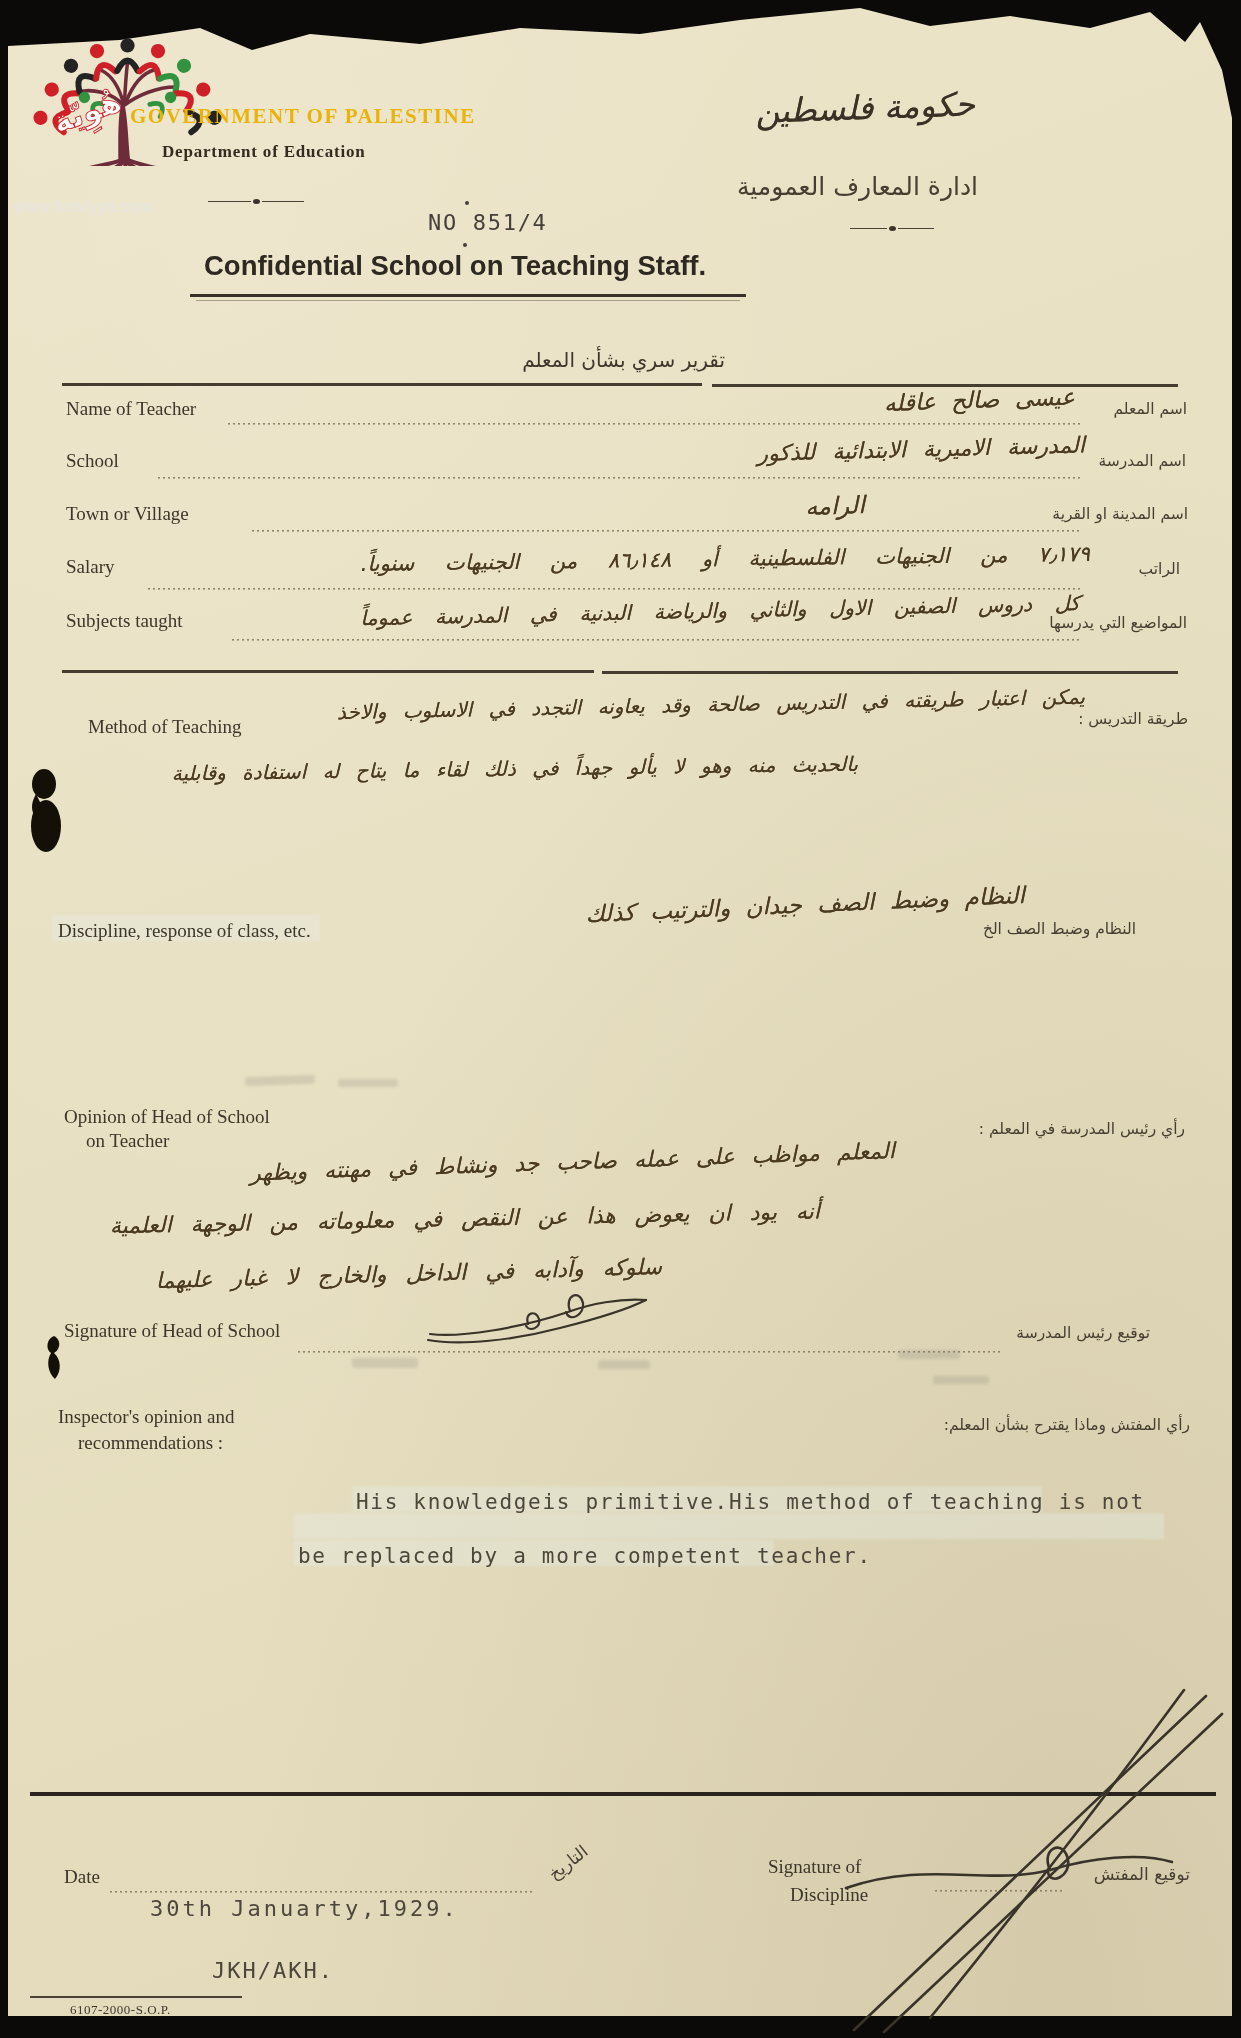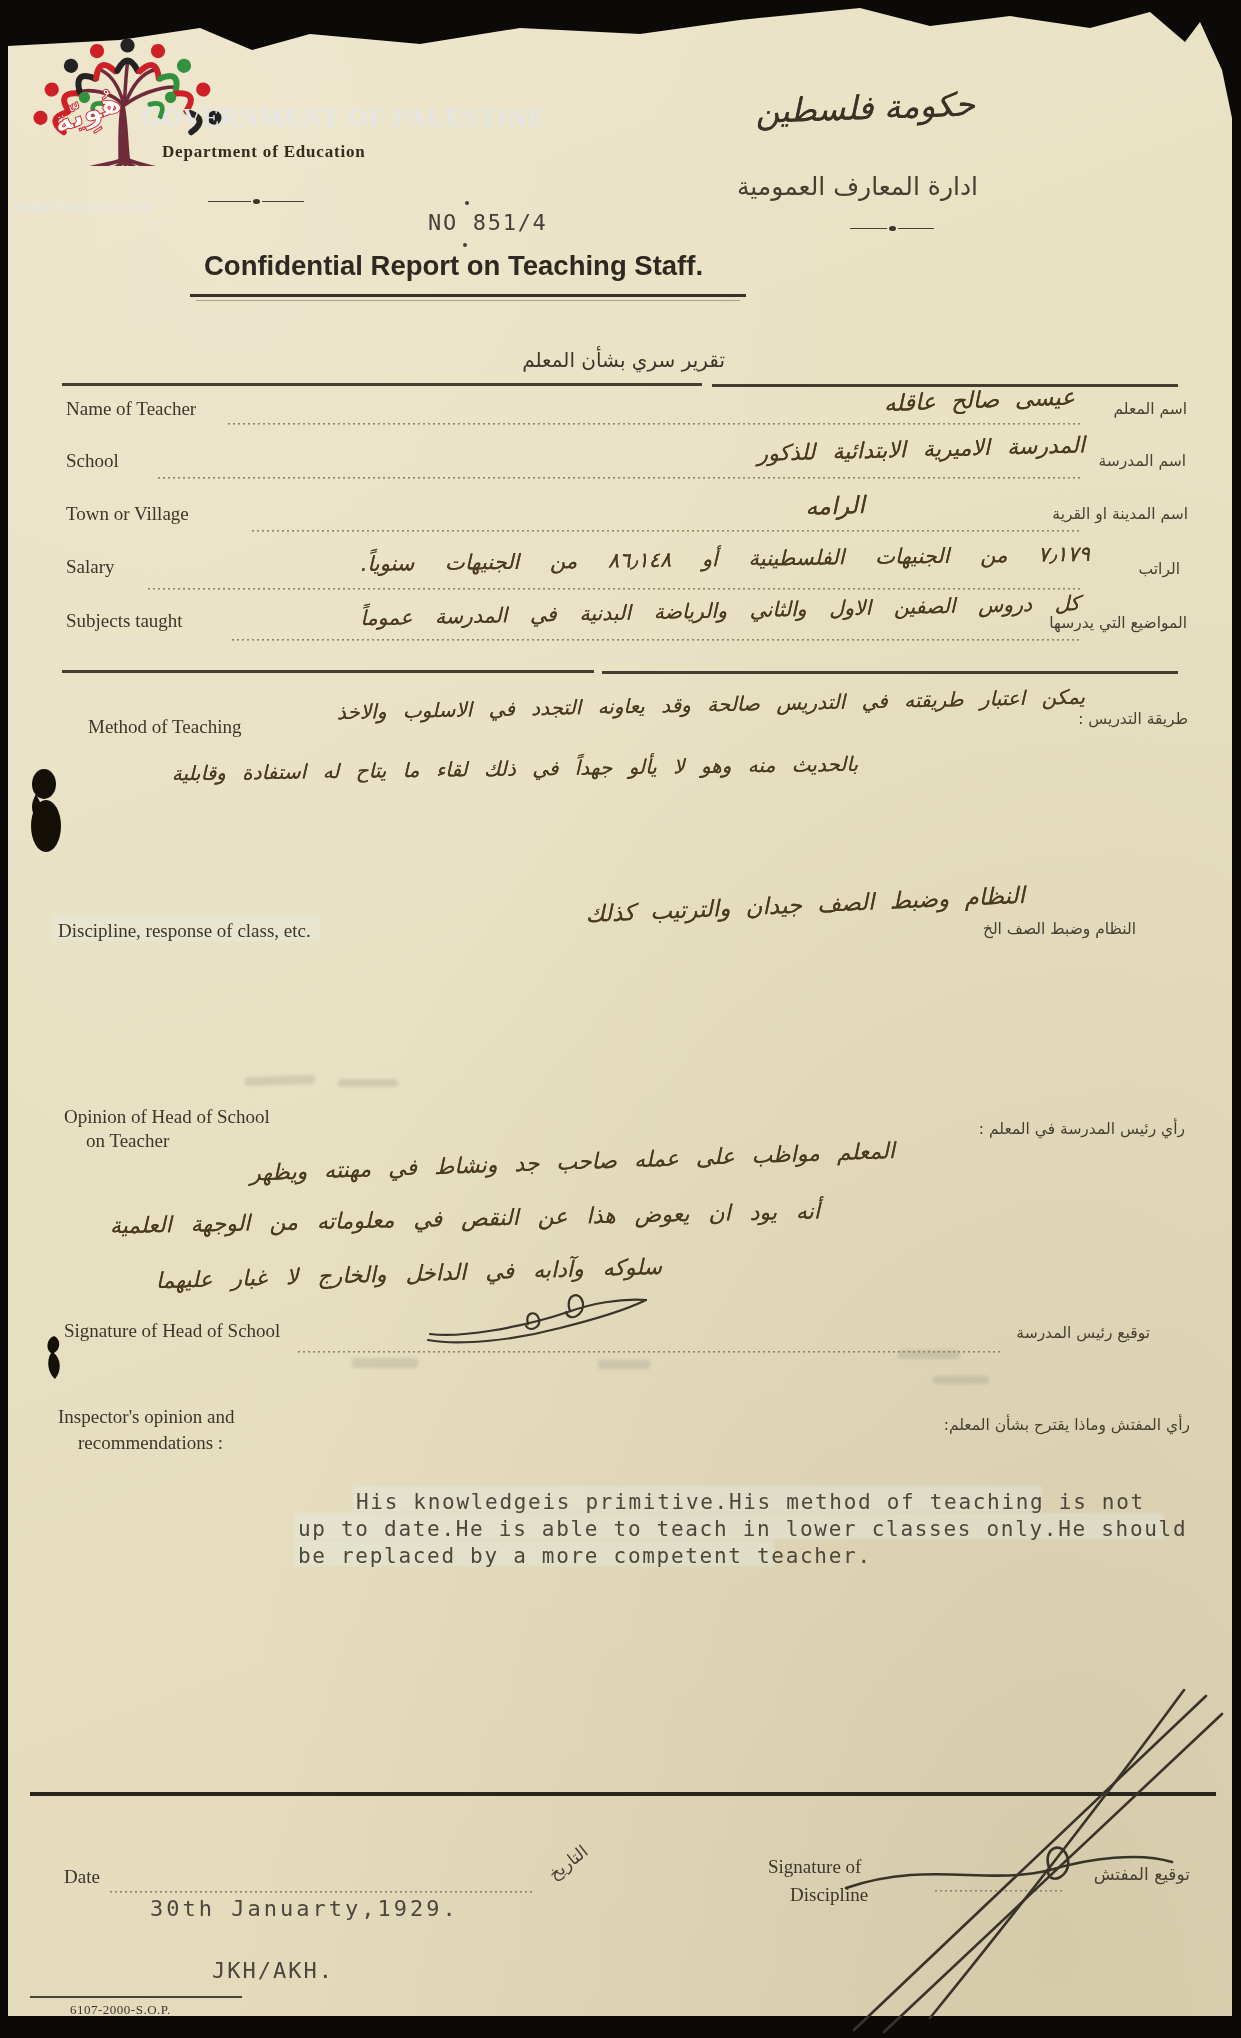--- a/index.html
+++ b/index.html
@@ -103,41 +103,41 @@
               <circle cx="0" cy="-9" r="7" fill="#33923f" stroke="none"></circle>
               <path d="M-10,16 Q0,-4 10,16" stroke="#33923f"></path>
             </g>
         </g>
         <text x="36" y="118" font-family="DejaVu Sans, sans-serif" font-size="30" font-weight="bold" fill="#ffffff" stroke="#cf2027" stroke-width="0.9" transform="rotate(-20 36 118)">هُوِيّة</text>
       </g>
     </svg>
   </div>
   <div class="abs" style="left:14px;top:198px;font-family:'Liberation Sans',sans-serif;font-size:16px;color:#e5e5e5;letter-spacing:0.5px;">www.howiyya.com</div>
 
-  <div class="abs" style="left:141px;top:104px;font-size:25px;font-weight:bold;letter-spacing:1.5px;color:#e5e5e5;">GOVERNMENT OF PALESTINE</div>
+  <div class="abs" style="left:130px;top:104px;font-size:21px;font-weight:bold;letter-spacing:1.5px;color:#eab308;">GOVERNMENT OF PALESTINE</div>
   <div class="abs" style="left:162px;top:142px;font-size:17px;font-weight:bold;letter-spacing:0.8px;color:#352c1f;">Department of Education</div>
   <div class="divider" style="left:208px;top:199px;width:96px;">
     <div class="ln"></div>
       <div class="dt"></div>
       <div class="ln"></div>
   </div>
 
   <div class="abs hand" style="left:765px;top:88px;width:210px;font-size:33px;text-align:center;color:#3a3127;transform:rotate(-2deg);">حكومة فلسطين</div>
   <div class="abs lblar" style="left:783px;top:172px;width:195px;font-size:25px;text-align:center;">ادارة المعارف العمومية</div>
   <div class="divider" style="left:850px;top:226px;width:84px;">
     <div class="ln"></div>
       <div class="dt"></div>
       <div class="ln"></div>
   </div>
 
   <div class="abs type" style="left:428px;top:210px;font-size:22px;color:#45403a;">NO 851/4</div>
   <div class="abs" style="left:465px;top:201px;width:4px;height:4px;background:#45403a;border-radius:50%;"></div>
   <div class="abs" style="left:463px;top:243px;width:4px;height:4px;background:#45403a;border-radius:50%;"></div>
 
-  <div class="abs" style="left:204px;top:250px;font-family:'Liberation Sans',sans-serif;font-size:27.5px;font-weight:800;color:#2d2820;">Confidential Report on Teaching Staff.</div>
+  <div class="abs" style="left:204px;top:250px;font-family:'Liberation Sans',sans-serif;font-size:27.5px;font-weight:800;color:#2d2820;">Confidential School on Teaching Staff.</div>
   <div class="rule" style="left:190px;top:294px;width:556px;height:3px;background:#38312a;"></div>
   <div class="rule" style="left:196px;top:300px;width:544px;height:1px;background:#7b7257;opacity:0.6;"></div>
   <div class="abs lblar" style="left:540px;top:326px;width:185px;font-size:20px;text-align:center;color:#3e362b;margin-top:22px;">تقرير سري بشأن المعلم</div>
 
   <div class="rule" style="left:62px;top:383px;width:640px;height:2.5px;"></div>
   <div class="rule" style="left:712px;top:384px;width:466px;height:2.5px;"></div>
 
   <div class="abs lblen" style="left:66px;top:398px;">Name of Teacher</div>
   <div class="dotline" style="left:228px;top:423px;width:852px;"></div>
   <div class="abs hand" style="left:815px;top:388px;width:260px;font-size:23px;text-align:right;word-spacing:8px;transform:rotate(-2deg);">عيسى صالح عاقله</div>
@@ -217,21 +217,20 @@
   <div class="smudge" style="left:933px;top:1376px;width:56px;height:8px;"></div>
 
   <div class="abs lblen" style="left:58px;top:1406px;">Inspector's opinion and</div>
   <div class="abs lblen" style="left:78px;top:1432px;">recommendations :</div>
   <div class="abs lblar" style="left:928px;top:1416px;width:262px;">رأي المفتش وماذا يقترح بشأن المعلم:</div>
 
   <div class="hl" style="left:352px;top:1486px;width:690px;height:26px;"></div>
   <div class="hl" style="left:294px;top:1513px;width:870px;height:26px;"></div>
   <div class="hl" style="left:294px;top:1540px;width:480px;height:26px;"></div>
   <div class="abs type" style="left:356px;top:1490px;">His knowledgeis primitive.His method of teaching is not</div>
-  <div class="abs type" style="left:298px;top:1517px;">up to date.He is able to teach in lower classes only.He should</div>
   <div class="abs type" style="left:298px;top:1544px;">be replaced by a more competent teacher.</div>
 
   <div class="rule" style="left:30px;top:1792px;width:1186px;height:3.5px;background:#29241d;"></div>
 
   <div class="abs lblen" style="left:64px;top:1866px;">Date</div>
   <div class="dotline" style="left:110px;top:1891px;width:424px;"></div>
   <div class="abs lblar" style="left:530px;top:1858px;width:62px;font-size:17px;transform:rotate(-38deg);">التاريخ</div>
   <div class="abs type" style="left:150px;top:1896px;font-size:22px;letter-spacing:3px;">30th Januarty,1929.</div>
   <div class="abs type" style="left:212px;top:1958px;font-size:22px;letter-spacing:2px;">JKH/AKH.</div>
 

